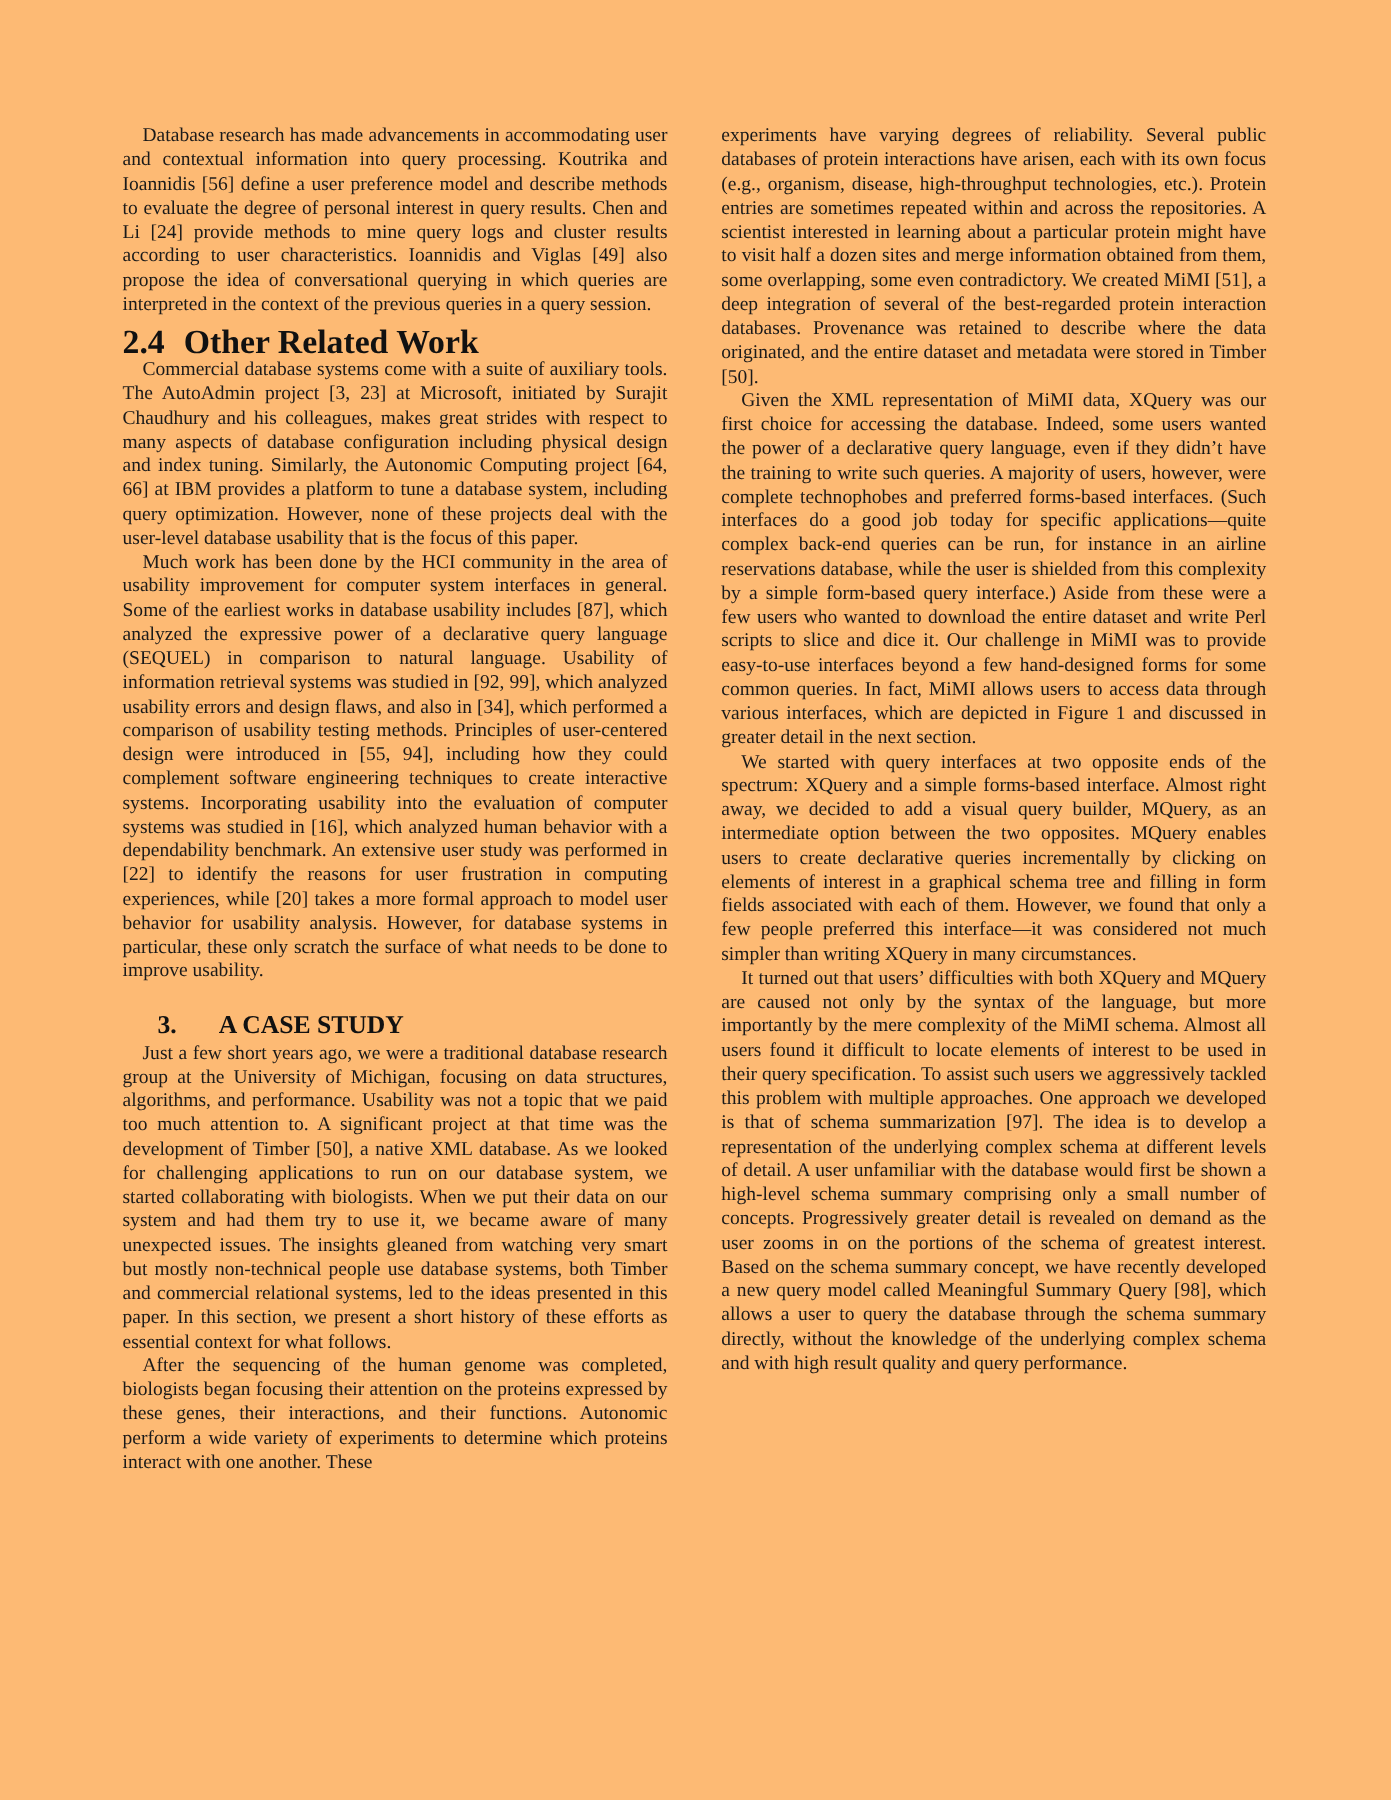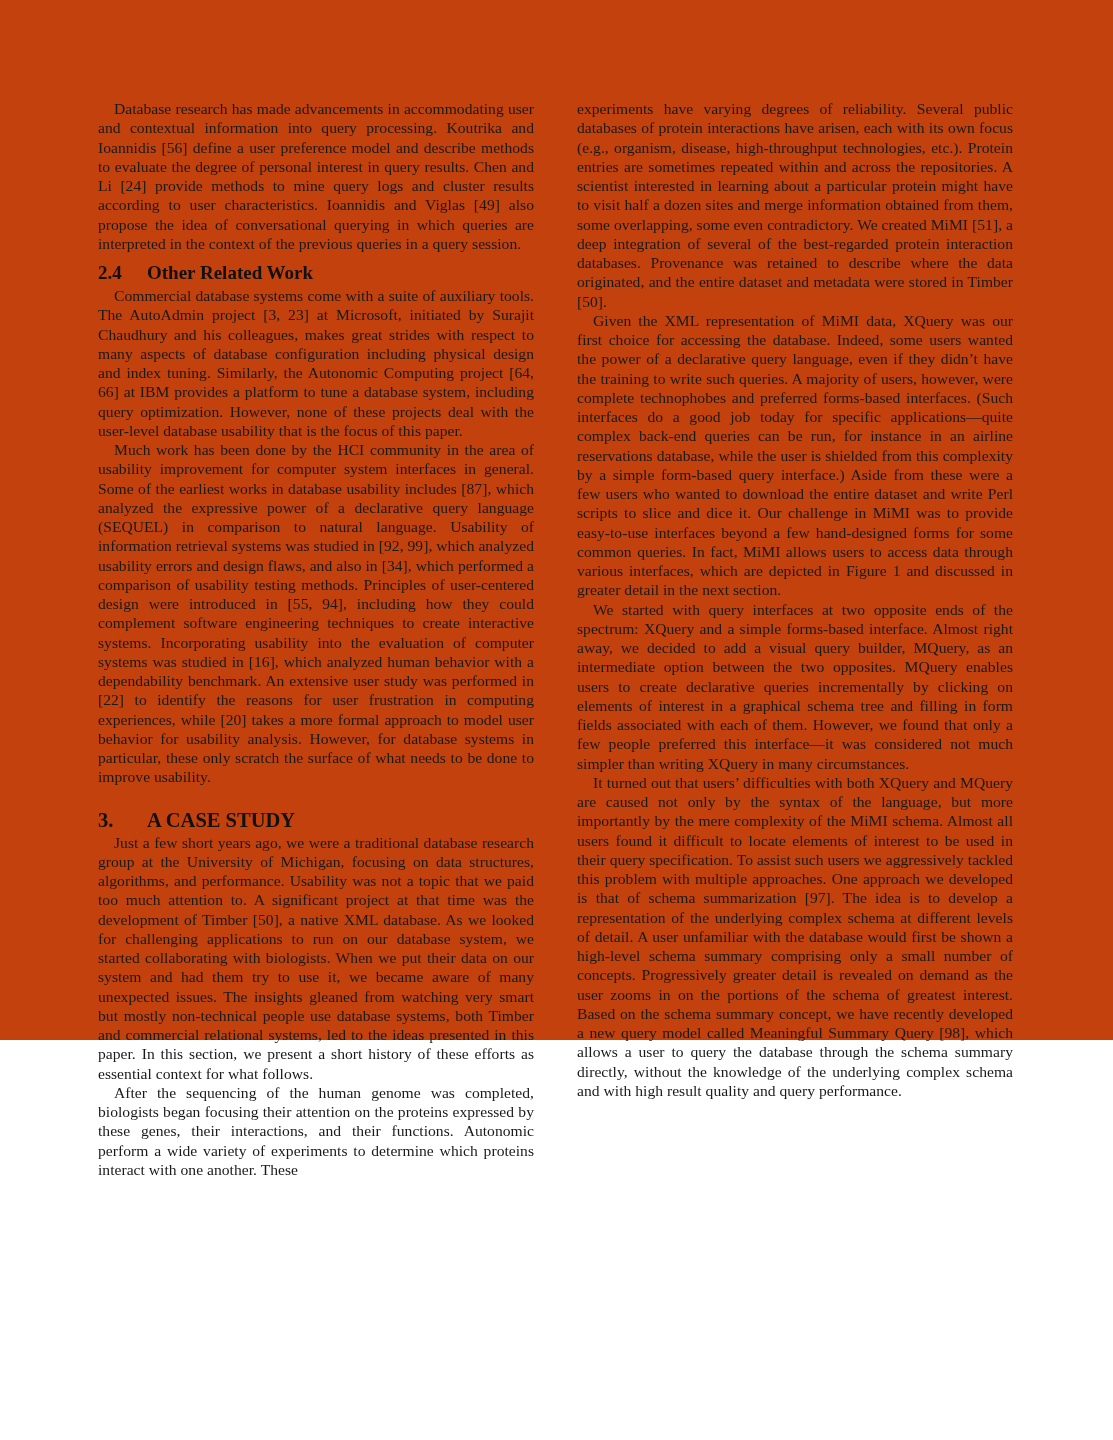--- a/index.html
+++ b/index.html
@@ -1,26 +1,26 @@
 <!DOCTYPE html>
 <html><head>
 <meta charset="utf-8">
 <style>
   html, body { margin: 0; padding: 0; background: #ffffff; }
   body { width: 1113px; height: 1440px; position: relative; overflow: hidden; }
-  .page { position: absolute; left: 0; top: 0; width: 1113px; height: 1040px; background: #c2410c; color: #1a1a1a;
+  .page { position: absolute; left: 0; top: 0; width: 1113px; height: 1440px; background: #fdba74; color: #1a1a1a;
           font-family: "Liberation Serif", "DejaVu Serif", serif; }
   .col { position: absolute; top: 99px; width: 436px; }
   .col-left { left: 98px; }
   .col-right { left: 577px; }
   p.para { margin: 0; font-size: 15.6px; line-height: 19.25px; text-align: justify; text-indent: 16px; hyphens: manual; letter-spacing: 0.02px; }
   p.para.noindent { text-indent: 0; }
   h2.sec, h3.sub { margin: 0; font-weight: bold; font-family: "Liberation Serif", "DejaVu Serif", serif; color: #111; }
-  h3.sub { font-size: 19px; line-height: 26px; margin-top: 7px; margin-bottom: 0px; }
-  h2.sec { font-size: 20.5px; line-height: 26px; margin-top: 20px; margin-bottom: 0px; }
+  h3.sub { font-size: 27px; line-height: 26px; margin-top: 7px; margin-bottom: 0px; }
+  h2.sec { font-size: 20.5px; line-height: 26px; margin-top: 20px; margin-bottom: 0px; margin-left: 28px; }
   .num { display: inline-block; width: 49px; }
 </style>
 </head>
 <body>
 
 <div class="page">
 
   <div class="col col-left">
     <p class="para">Database research has made advancements in accommodating user and contextual information into query processing. Koutrika and Ioannidis [56] define a user preference model and describe methods to evaluate the degree of personal interest in query results. Chen and Li [24] provide methods to mine query logs and cluster results according to user characteristics. Ioannidis and Viglas [49] also propose the idea of conversational querying in which queries are interpreted in the context of the previous queries in a query session.</p>
 

